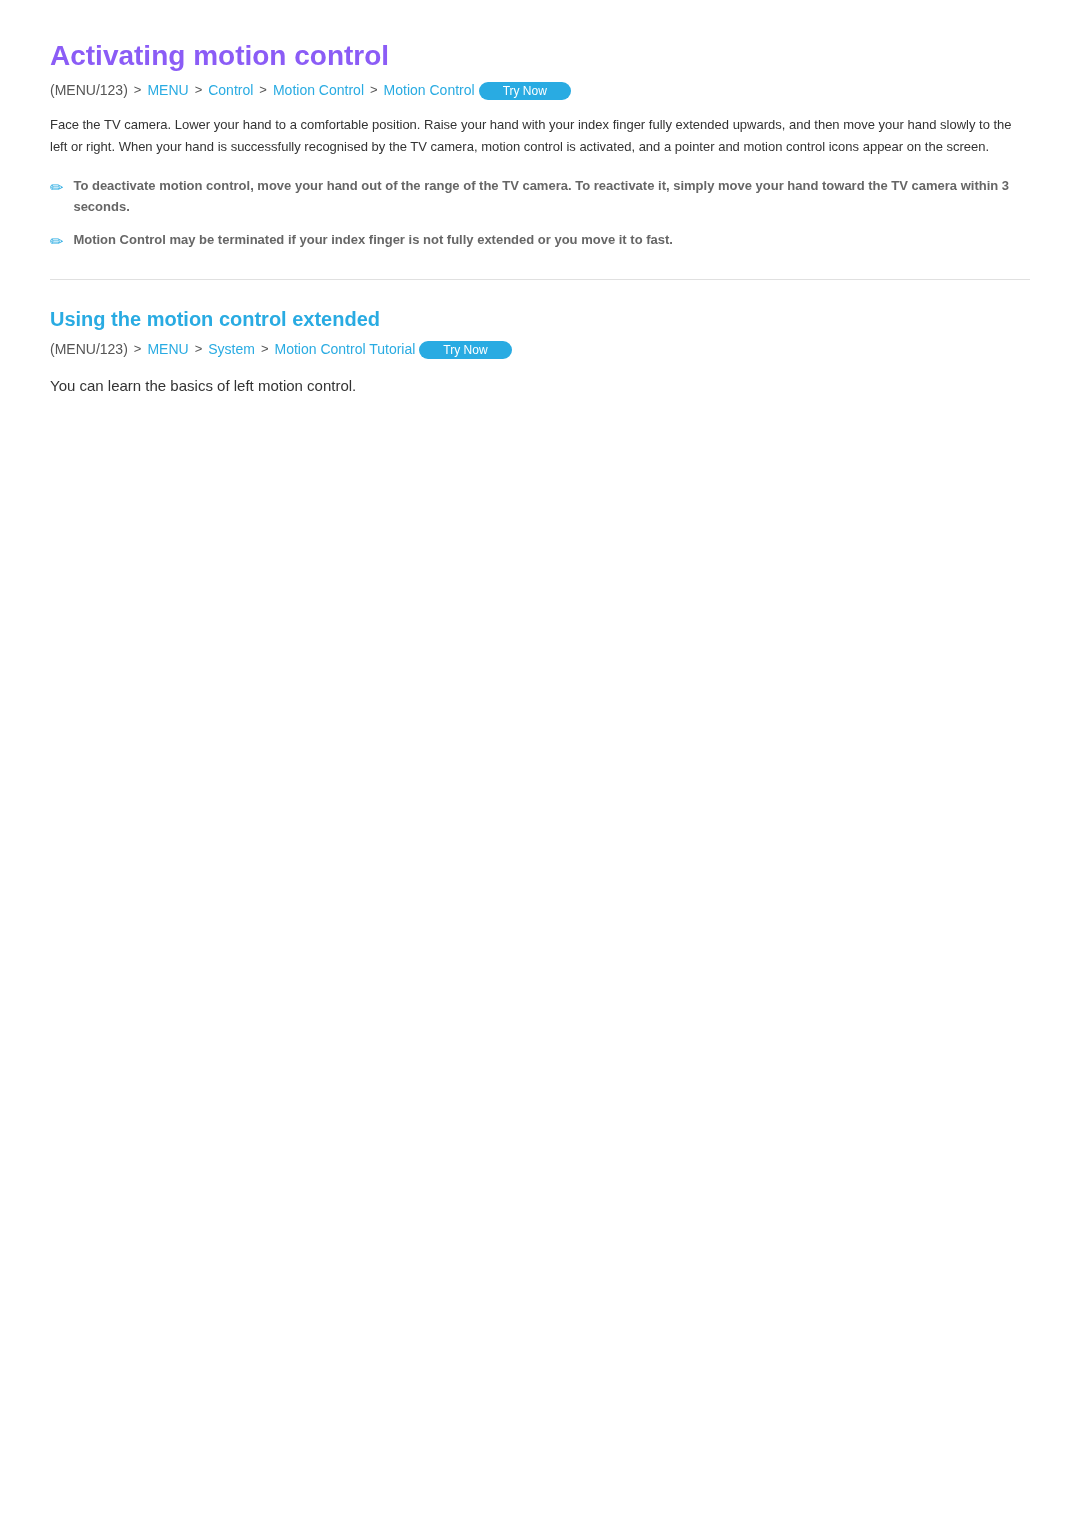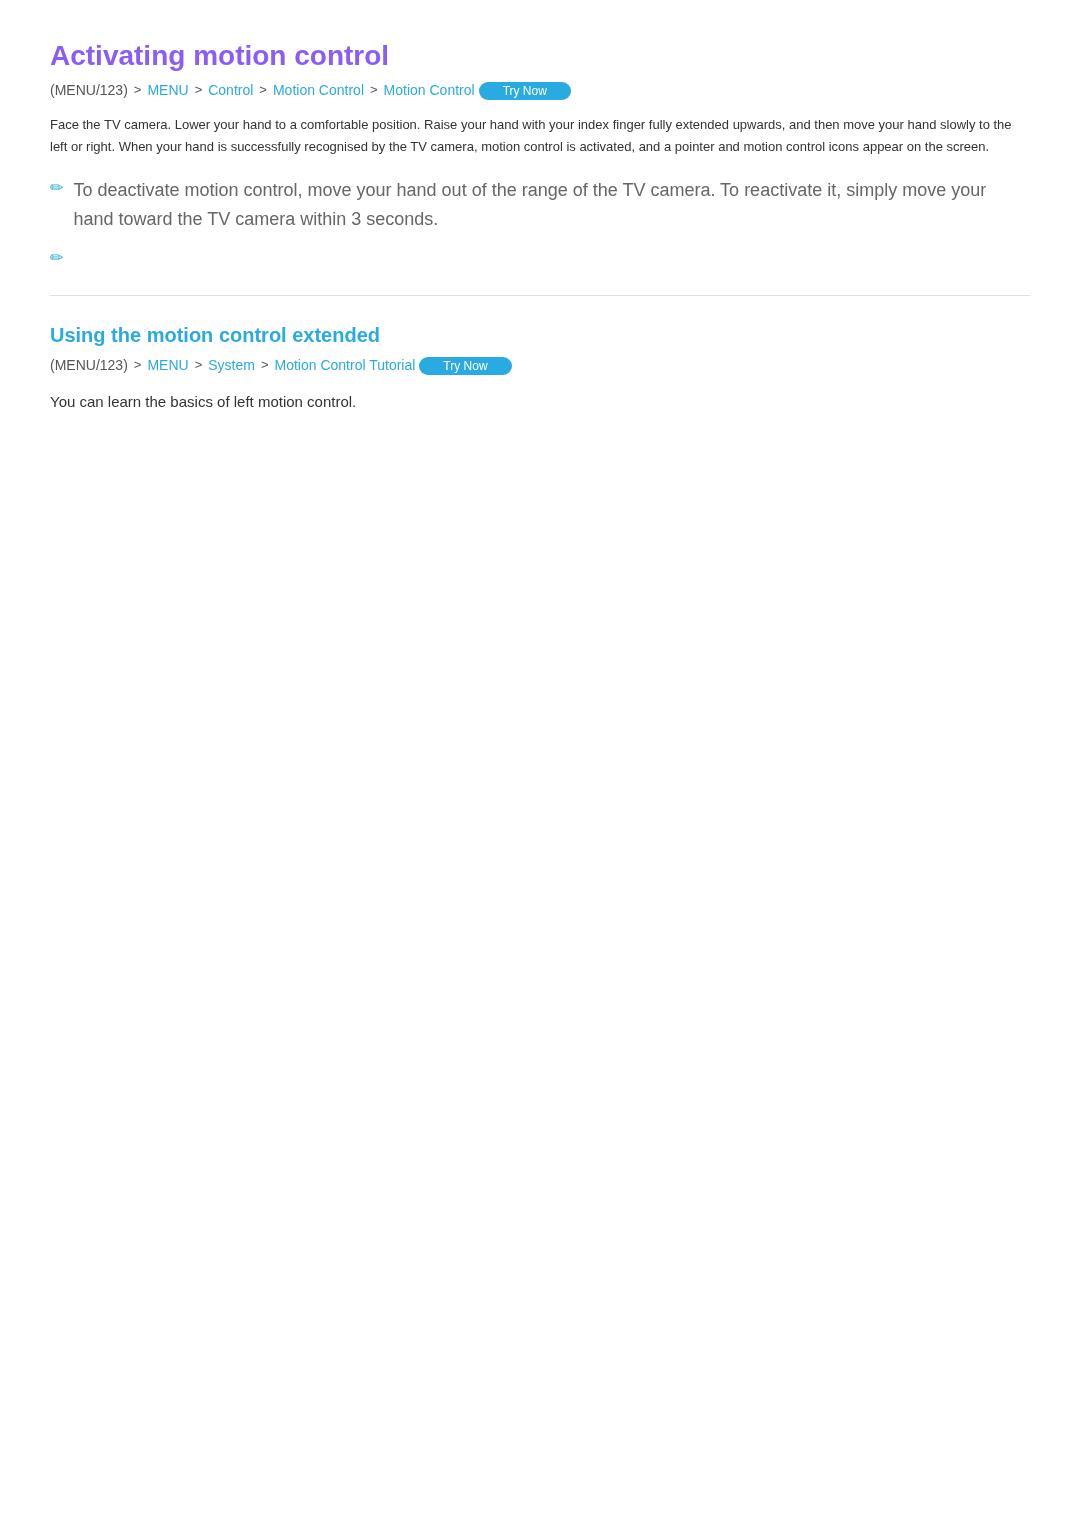--- a/index.html
+++ b/index.html
@@ -73,23 +73,24 @@
     }
 
     .note-icon {
       flex-shrink: 0;
       margin-top: 2px;
       color: #29abe2;
       font-size: 16px;
     }
 
     .note-text {
-      font-size: 18px;
+      font-size: 13px;
       color: #666666;
       line-height: 1.6;
+      font-weight: bold;
     }
 
     .section-divider {
       border: none;
       border-top: 1px solid #e0e0e0;
       margin: 28px 0;
     }
 
     .section-title {
       font-size: 20px;
@@ -129,20 +130,21 @@
 
 <p class="description">Face the TV camera. Lower your hand to a comfortable position. Raise your hand with your index finger fully extended upwards, and then move your hand slowly to the left or right. When your hand is successfully recognised by the TV camera, motion control is activated, and a pointer and motion control icons appear on the screen.</p>
 
 <div class="notes-container">
   <div class="note-item">
     <span class="note-icon">✏</span>
     <span class="note-text">To deactivate motion control, move your hand out of the range of the TV camera. To reactivate it, simply move your hand toward the TV camera within 3 seconds.</span>
   </div>
   <div class="note-item">
     <span class="note-icon">✏</span>
+    <span class="note-text">Motion Control may be terminated if your index finger is not fully extended or you move it to fast.</span>
   </div>
 </div>
 
 <hr class="section-divider">
 
 <h2 class="section-title">Using the motion control extended</h2>
 
 <div class="breadcrumb">
   <span class="menu-num">(MENU/123)</span>
   <span class="chevron">&gt;</span>

